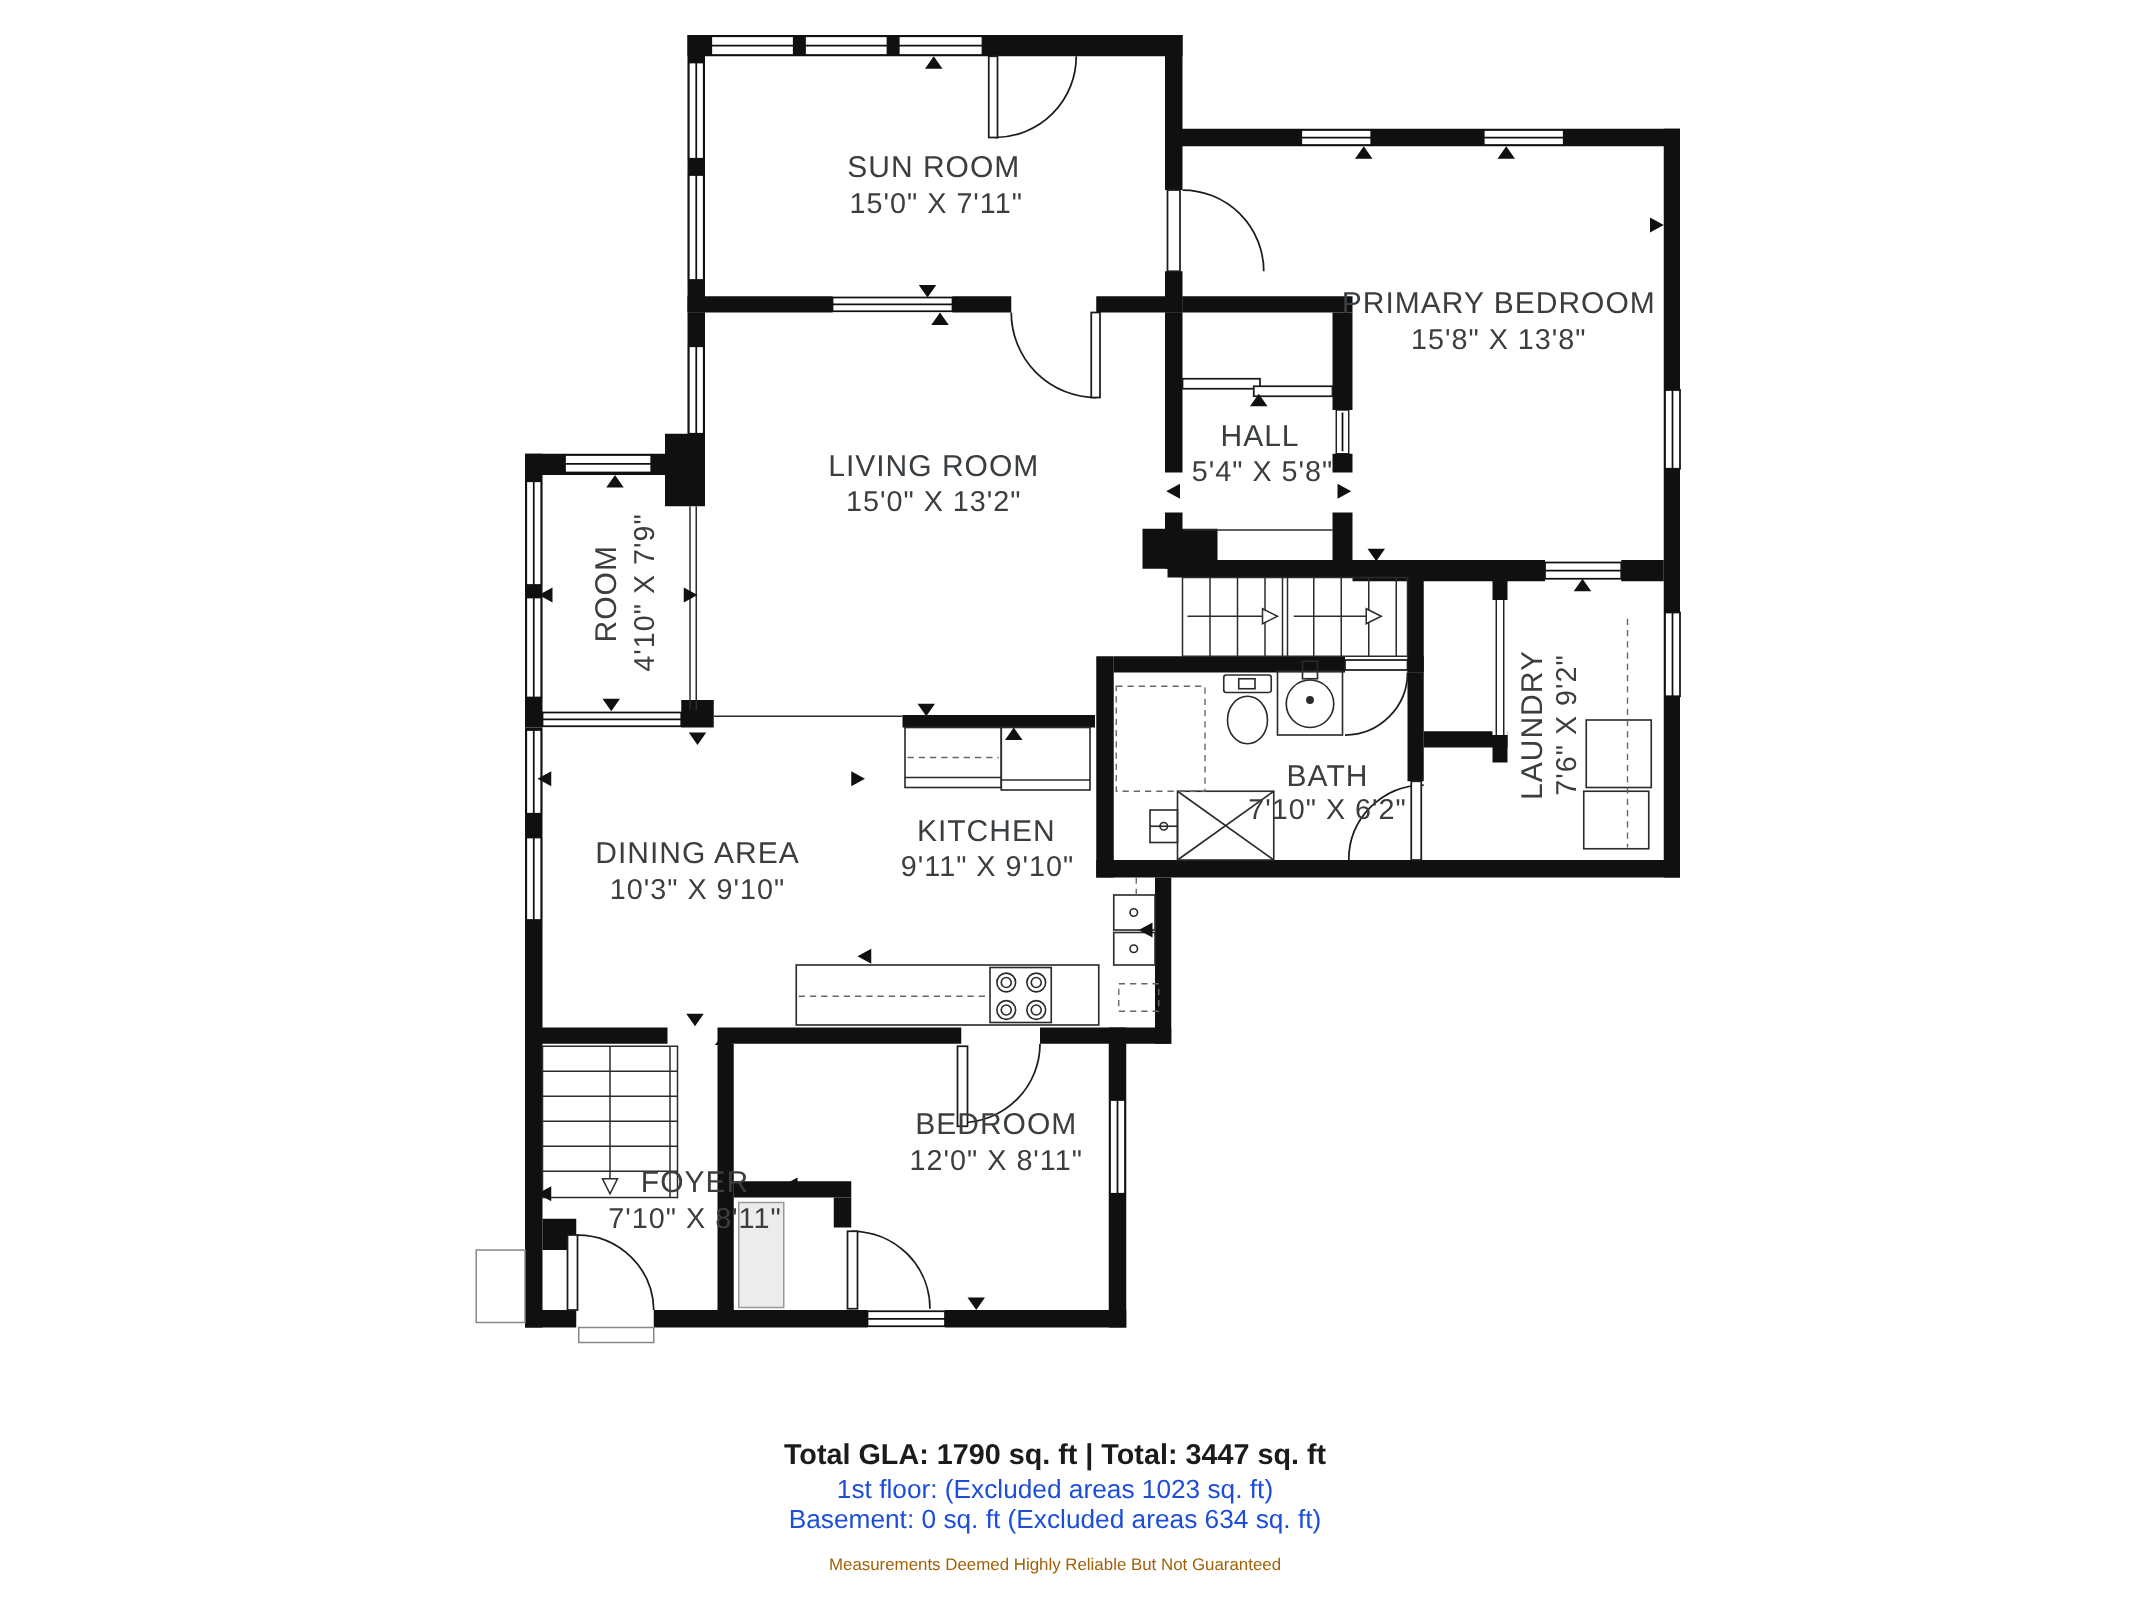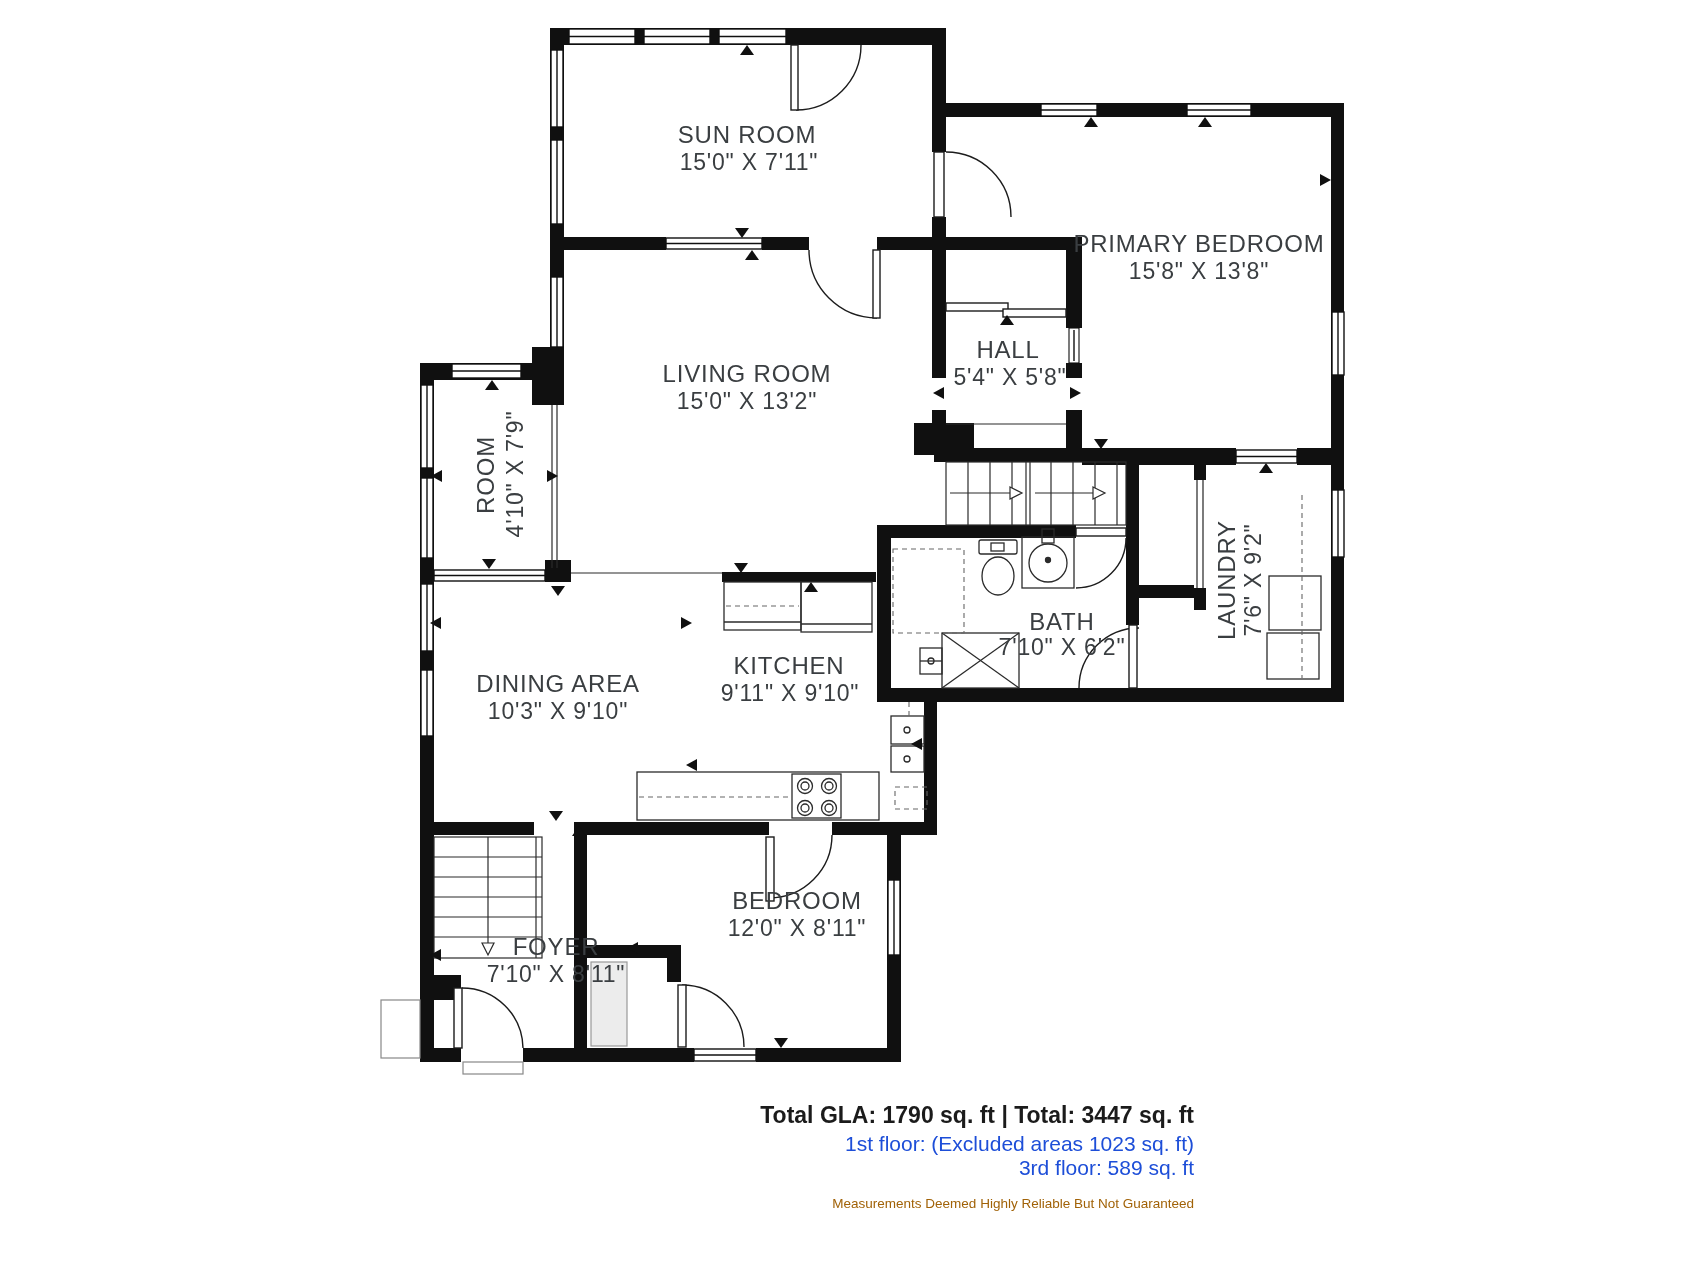--- a/index.html
+++ b/index.html
@@ -2,21 +2,21 @@
 <html><head>
 <meta charset="utf-8">
 <style>
   html,body{margin:0;padding:0;background:#ffffff;}
   #stage{position:relative;width:1706px;height:1280px;background:#fff;overflow:hidden;
          font-family:"Liberation Sans","DejaVu Sans",sans-serif;margin-left:29px;}
   svg{position:absolute;left:0;top:0;}
   svg text{fill:#3a3e41;letter-spacing:.8px;}
   .rname{font-size:24px;}
   .rdims{font-size:23px;}
-  #footer{position:absolute;left:465px;top:1102px;width:700px;text-align:right;color:#222;}
+  #footer{position:absolute;left:465px;top:1150px;width:700px;text-align:center;color:#222;}
   #footer .ftotals{font-size:23px;font-weight:bold;color:#1b1b1b;margin-bottom:3px;}
   #footer .fline{font-size:21px;line-height:24px;color:#1d4ed8;}
   #footer .fdisc{font-size:13.5px;color:#a16207;margin-top:16px;}
 </style>
 </head>
 <body>
 
 <div id="stage">
 <svg width="1706" height="1280" viewBox="0 0 1706 1280">
 
@@ -347,16 +347,16 @@
     <text class="rdims" x="527" y="974">7'10" X 8'11"</text>
 
     <text class="rname" x="768" y="900">BEDROOM</text>
     <text class="rdims" x="768" y="928">12'0" X 8'11"</text>
   </g>
 </svg>
 
 <div id="footer">
   <div class="ftotals">Total GLA: 1790 sq. ft | Total: 3447 sq. ft</div>
   <div class="fline">1st floor: (Excluded areas 1023 sq. ft)</div>
-  <div class="fline">3rd floor: 589 sq. ft</div>
+  <div class="fline">Basement: 0 sq. ft (Excluded areas 634 sq. ft)</div>
   <div class="fdisc">Measurements Deemed Highly Reliable But Not Guaranteed</div>
 </div>
 </div>
 
 </body></html>

